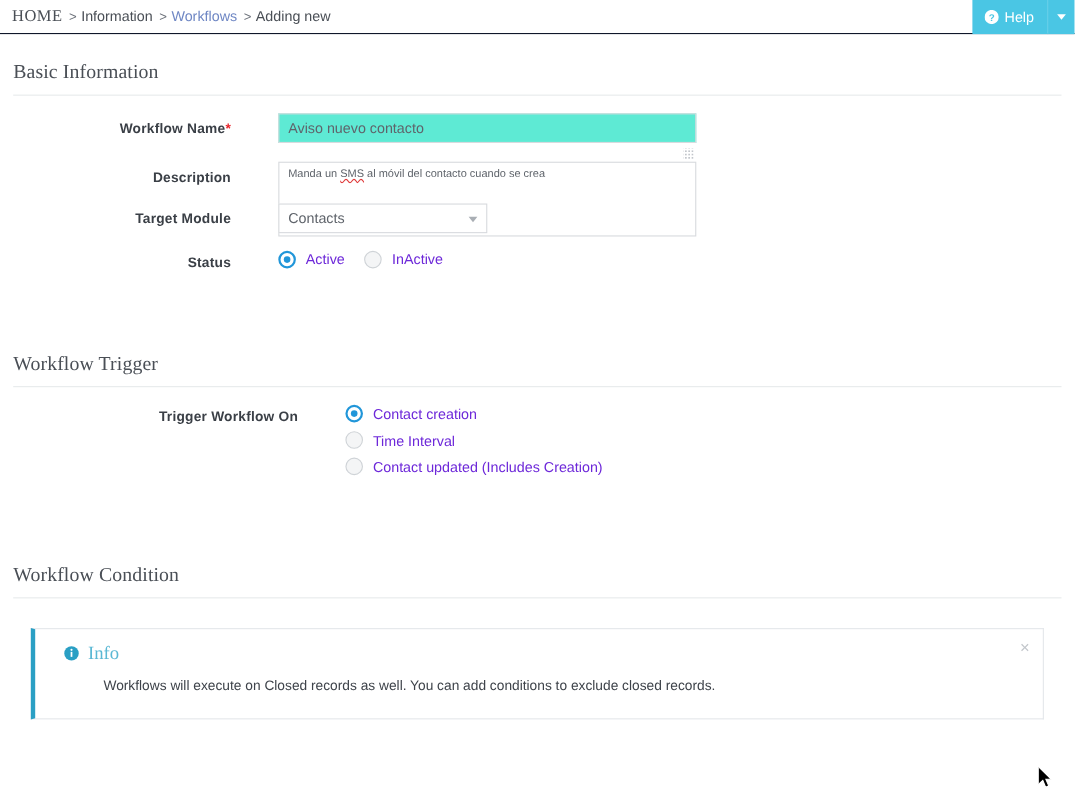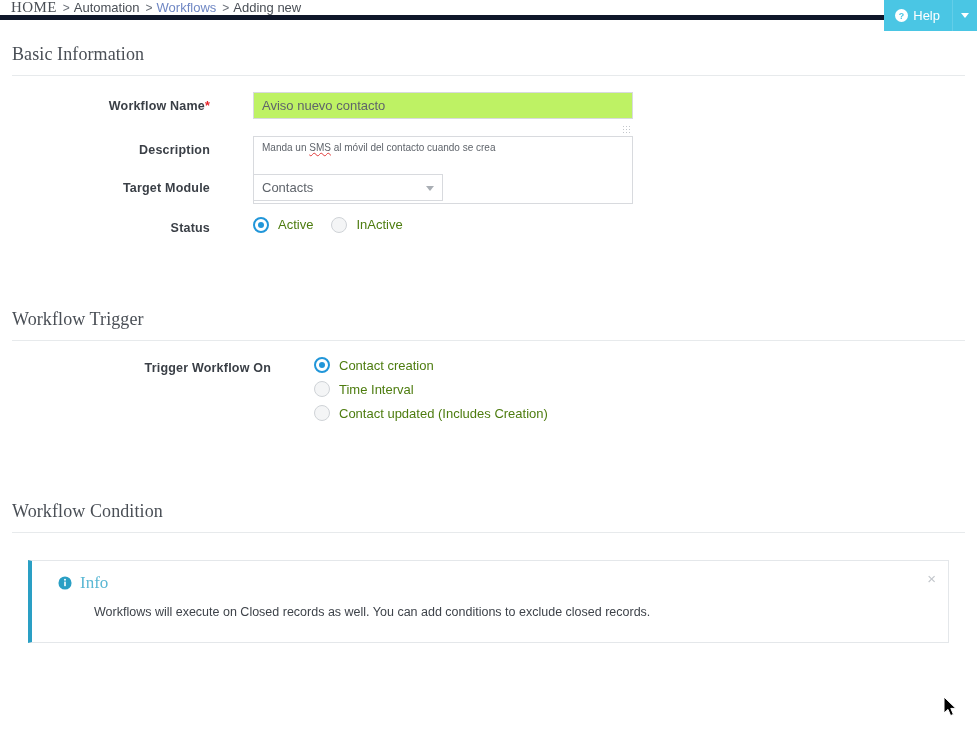--- a/index.html
+++ b/index.html
@@ -10,23 +10,23 @@
     height: 732px;
     background: #ffffff;
     font-family: "Liberation Sans", sans-serif;
     color: #333333;
     overflow: hidden;
   }
 
   
   .topbar {
     position: relative;
-    height: 20px;
-    background: #ffffff;
-    border-bottom: 5px solid #0f172a;
+    height: 31px;
+    background: #ffffff;
+    border-bottom: 1px solid #0f172a;
     display: flex;
     align-items: center;
   }
   .breadcrumb {
     display: flex;
     align-items: baseline;
     padding-left: 11px;
     font-size: 13px;
     white-space: nowrap;
   }
@@ -123,21 +123,21 @@
     color: #3a3f46;
     letter-spacing: 0.2px;
     line-height: 1;
   }
   .req { color: #e8232a; font-weight: bold; }
 
   .text-input {
     width: 380px;
     height: 27px;
     border: 1px solid #d8dade;
-    background: #bef264;
+    background: #5eead4;
     font-size: 13px;
     color: #5f646b;
     padding: 0 8px;
     font-family: "Liberation Sans", sans-serif;
     outline: none;
   }
   .textarea-wrap { position: relative; width: 380px; }
   .spell {
     text-decoration: underline;
     text-decoration-style: wavy;
@@ -188,21 +188,21 @@
     border-top: 5px solid #a9aeb4;
   }
 
   .radio-group { display: flex; align-items: center; }
   .radio-group.vertical { display: block; }
   .radio-opt {
     display: inline-flex;
     align-items: center;
     margin-right: 18px;
     font-size: 13px;
-    color: #4d7c0f;
+    color: #6d28d9;
     cursor: pointer;
   }
   .radio-group.vertical .radio-opt {
     display: flex;
     margin-right: 16px;
     margin-bottom: 8px;
   }
   .radio {
     width: 16px; height: 16px;
     border-radius: 50%;
@@ -274,21 +274,21 @@
     pointer-events: none;
   }
 </style>
 </head>
 <body>
 
 <div class="topbar">
   <div class="breadcrumb">
     <span class="bc-home">HOME</span>
     <span class="bc-sep">&gt;</span>
-    <span class="bc-item">Automation</span>
+    <span class="bc-item">Information</span>
     <span class="bc-sep">&gt;</span>
     <span class="bc-link">Workflows</span>
     <span class="bc-sep">&gt;</span>
     <span class="bc-item">Adding new</span>
   </div>
 
   <div class="help-wrap">
     <div class="help-btn">
       <span class="help-icon">
         <svg width="13" height="13" viewBox="0 0 16 16">

